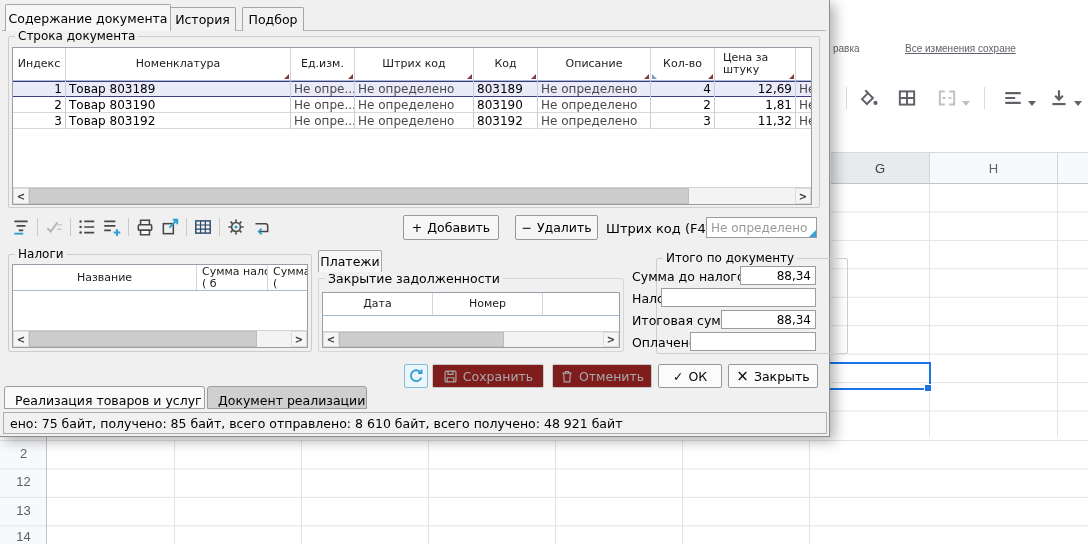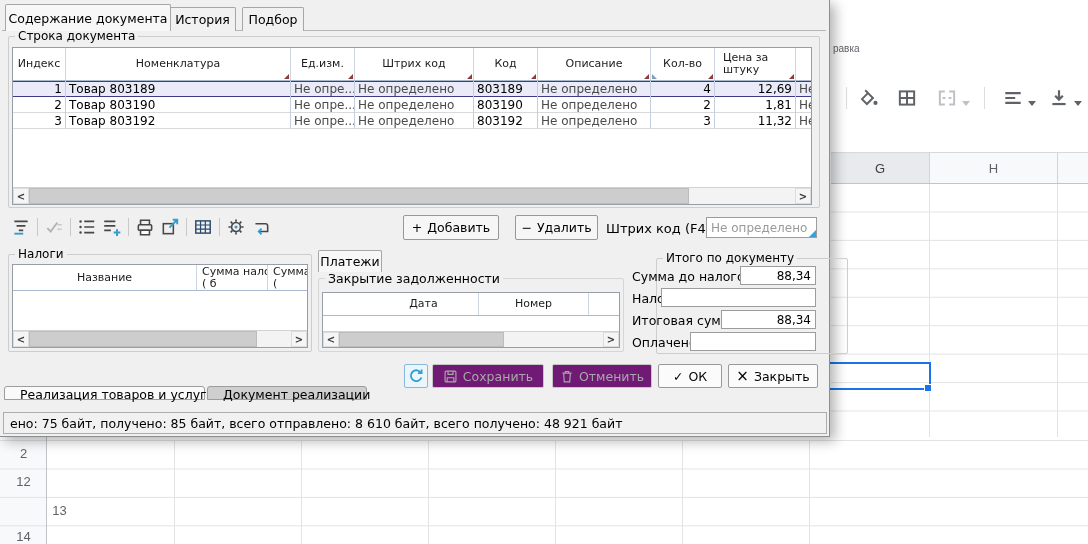--- a/index.html
+++ b/index.html
@@ -58,41 +58,42 @@
   .sthumb { background:#cdcdcd; border:1px solid #bcbcbc; }
   .strack { flex:1; }
 
   
   .icostrip { position:absolute; display:flex; align-items:center; gap:3px; }
   .ico { width:22px; height:22px; display:flex; align-items:center; justify-content:center; }
   .isep { width:1px; height:18px; background:#c9c9c9; margin:0 2px; }
 
   .btn { position:absolute; display:flex; align-items:center; justify-content:center; gap:5px;
          background:#f6f6f6; border:1px solid #989898; border-radius:2px; font-size:12.5px; white-space:nowrap; }
-  .btn.dis { color:#a8a8a8; background:#701a75; border-color:#c6c6c6; }
+  .btn.dis { color:#a8a8a8; background:#7f1d1d; border-color:#c6c6c6; }
   .btn.blue { background:#eaf5fc; border-color:#86b9dc; }
   .inp { position:absolute; background:#fff; border:1px solid #9c9c9c; display:flex; align-items:center;
          padding:0 4px; font-size:12px; white-space:nowrap; overflow:hidden; }
   .inp.right { justify-content:flex-end; }
   .lbl { position:absolute; font-size:12.5px; white-space:nowrap; }
   .corner-blue { position:absolute; right:0; bottom:0; width:0; height:0;
                  border-left:7px solid transparent; border-bottom:7px solid #3aa0d8; }
 
-  .wtab { position:absolute; display:flex; align-items:flex-start; gap:6px; padding:0 9px;
-          border:1px solid #9d9d9d; border-radius:3px 3px 0 0; font-size:12.5px; height:14px; white-space:nowrap; }
+  .wtab { position:absolute; display:flex; align-items:flex-end; gap:6px; padding:0 4px;
+          border:1px solid #9d9d9d; border-radius:3px 3px 0 0; font-size:12.5px; height:23px; white-space:nowrap; }
   #statusbar { position:absolute; left:3px; top:412px; width:824px; height:22px; background:#f1f1f1;
                border:1px solid #adadad; display:flex; align-items:center; padding:0 6px;
                font-size:12.5px; white-space:nowrap; overflow:hidden; }
 </style>
 </head>
 <body>
 
 <div id="sheets">
 
   <div class="abs gs-text" style="left:833px;top:43px;">равка</div>
+  <div class="abs gs-text gs-link" style="left:905px;top:43px;width:183px;">Все изменения сохране</div>
 
   <div class="abs gs-sep" style="left:846px;top:87px;height:22px;"></div>
   <div class="abs" style="left:857px;top:87px;">
     <svg width="22" height="22" viewBox="0 0 20 20">
         <path d="M4.5 11 L10 5.5 L14.5 10 L9 15.5 Z" fill="none" stroke="#5f6368" stroke-width="1.8"></path>
         <path d="M10 5.5 L7.5 3" stroke="#5f6368" stroke-width="1.8"></path>
         <circle cx="16.8" cy="14.5" r="1.9" fill="#5f6368"></circle>
       </svg>
   </div>
   <div class="abs" style="left:896px;top:87px;">
@@ -151,21 +152,21 @@
   <div class="abs gridlines-y" style="left:0;top:437px;width:1088px;height:107px;background-position:0 -24.44px;"></div>
   <div class="abs gridlines-y" style="left:0;top:437px;width:47px;height:107px;background-color:#f8f9fa;background-position:0 -24.44px;border-right:1px solid #c2c4c7;"></div>
   <div class="abs vline" style="left:174px;top:440px;height:104px;"></div>
   <div class="abs vline" style="left:301px;top:440px;height:104px;"></div>
   <div class="abs vline" style="left:428px;top:440px;height:104px;"></div>
   <div class="abs vline" style="left:555px;top:440px;height:104px;"></div>
   <div class="abs vline" style="left:682px;top:440px;height:104px;"></div>
   <div class="abs vline" style="left:809px;top:440px;height:104px;"></div>
   <div class="abs rownum" style="left:0;top:446px;">2</div>
   <div class="abs rownum" style="left:0;top:474px;">12</div>
-  <div class="abs rownum" style="left:0;top:503px;margin-left:36px;">13</div>
+  <div class="abs rownum" style="left:0;top:503px;">13</div>
   <div class="abs rownum" style="left:0;top:529px;">14</div>
 </div>
 
 <div id="dialog">
 
   <div class="abs" style="left:2px;top:30px;width:824px;height:1px;background:#b5b5b5;"></div>
   <div class="tab active" style="left:5px;width:166px;">Содержание документа</div>
   <div class="tab" style="left:169px;width:67px;">История</div>
   <div class="tab" style="left:242px;width:62px;">Подбор</div>
 
@@ -354,21 +355,21 @@
       <div class="strack"></div>
       <div class="sbtn">&gt;</div>
     </div>
   </div>
 
   <div class="tab active" style="left:318px;top:250px;width:64px;height:22px;">Платежи</div>
   <div class="group" style="left:318px;top:278px;width:306px;height:74px;border-color:#d6d6d6;">
     <span class="glabel" style="font-size:12.5px;">Закрытие задолженности</span>
   </div>
   <div class="tbl" style="left:322px;top:292px;width:298px;height:56px;">
-    <div class="thead" style="height:23px;padding-left:46px;">
+    <div class="thead" style="height:23px;">
       <div class="th" style="width:110px;">
           <span>Дата</span>
         </div>
       <div class="th" style="width:110px;">
           <span>Номер</span>
         </div>
       <div class="th" style="flex:1;border-right:none;"></div>
     </div>
     <div class="hscroll" style="left:0;bottom:0;width:296px;height:16px;">
       <div class="sbtn">&lt;</div>

